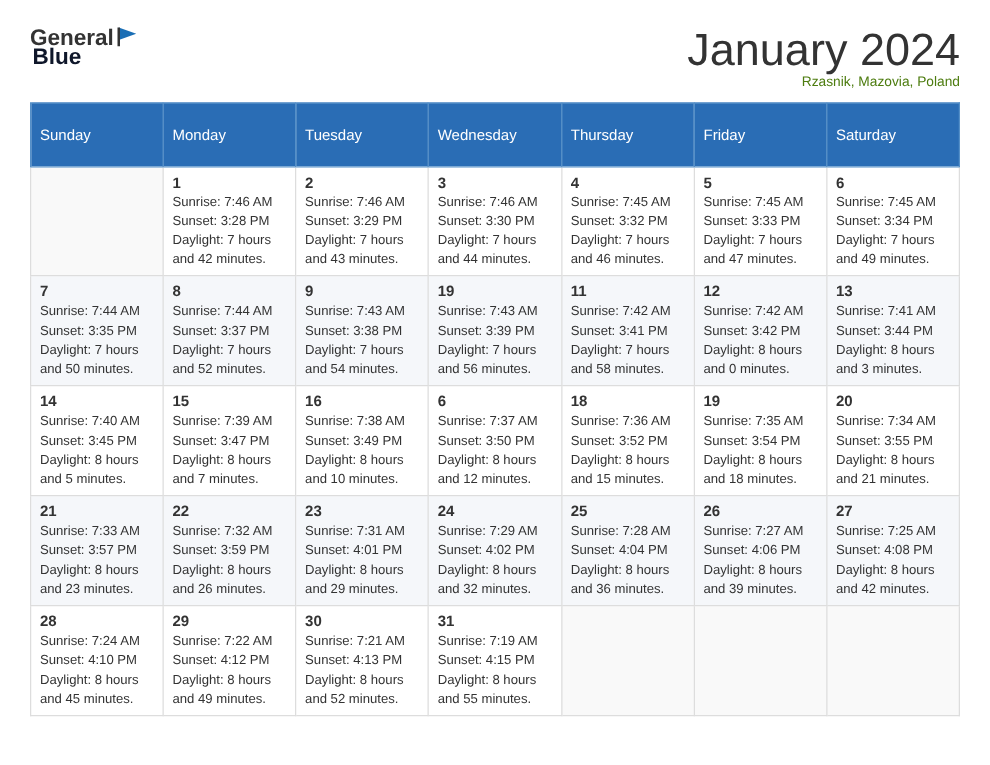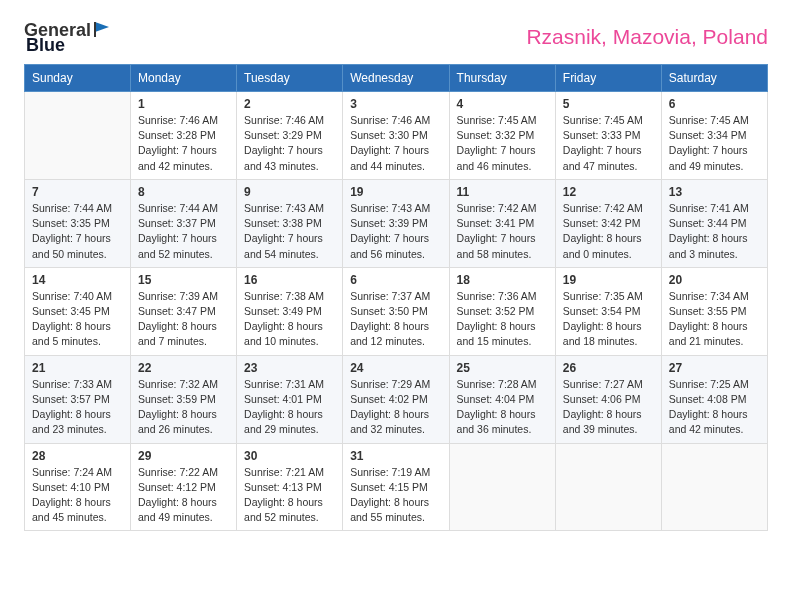--- a/index.html
+++ b/index.html
@@ -6,21 +6,21 @@
     body {
       font-family: Arial, Helvetica, sans-serif;
       background: #fff;
       width: 792px;
       min-height: 612px;
       padding: 20px 24px 20px 24px;
     }
     .header-row {
       display: flex;
       justify-content: space-between;
-      align-items: center;
+      align-items: flex-start;
       margin-bottom: 10px;
     }
     .logo {
       display: flex;
       align-items: flex-end;
       gap: 0;
     }
     .logo-text-general {
       font-size: 18px;
       font-weight: bold;
@@ -42,33 +42,33 @@
     .title-block {
       text-align: right;
     }
     .month-title {
       font-size: 36px;
       font-weight: 300;
       color: #333;
       line-height: 1.1;
     }
     .location {
-      font-size: 21px;
-      color: #ec4899;
+      font-size: 11px;
+      color: #4d7c0f;
     }
     .calendar {
       width: 100%;
       border-collapse: collapse;
       font-size: 11px;
     }
     .calendar th {
       background-color: #2a6db5;
       color: #fff;
       text-align: left;
-      padding: 6px 7px;
+      padding: 18px 7px;
       font-size: 12px;
       font-weight: normal;
       border: 1px solid #5590c8;
     }
     .calendar td {
       vertical-align: top;
       padding: 5px 7px;
       border: 1px solid #ddd;
       width: 107px;
       min-height: 80px;
@@ -106,20 +106,21 @@
         <span class="logo-text-general">General</span>
         <svg class="logo-icon" viewBox="0 0 18 18" xmlns="http://www.w3.org/2000/svg">
           <polygon points="2,2 16,7 2,12" fill="#1a6eb5"></polygon>
           <line x1="2" y1="2" x2="2" y2="17" stroke="#333" stroke-width="2"></line>
         </svg>
       </div>
       <span class="logo-text-blue" style="margin-top:-4px;margin-left:2px;">Blue</span>
     </div>
   </div>
   <div class="title-block">
+    <div class="month-title">January 2024</div>
     <div class="location">Rzasnik, Mazovia, Poland</div>
   </div>
 </div>
 
 <table class="calendar">
   <thead>
     <tr>
     <th>Sunday</th>
         <th>Monday</th>
         <th>Tuesday</th>

